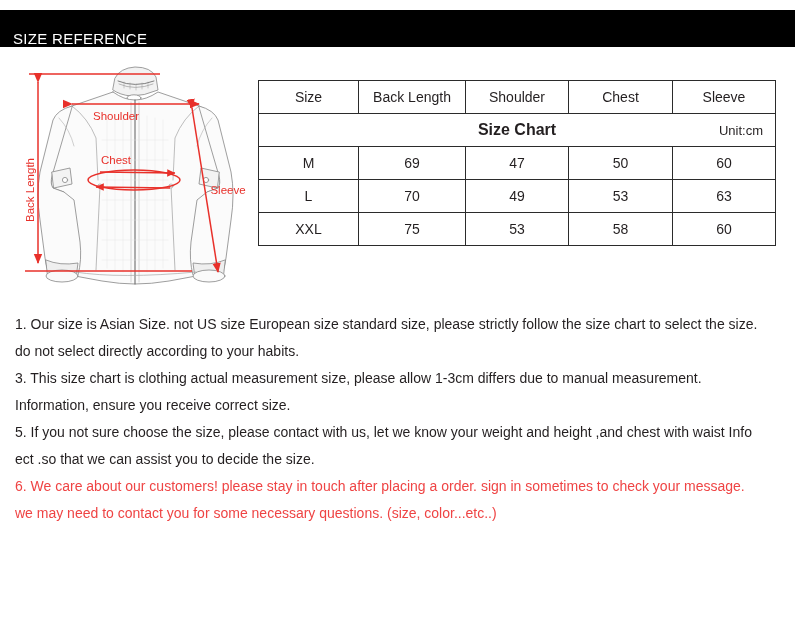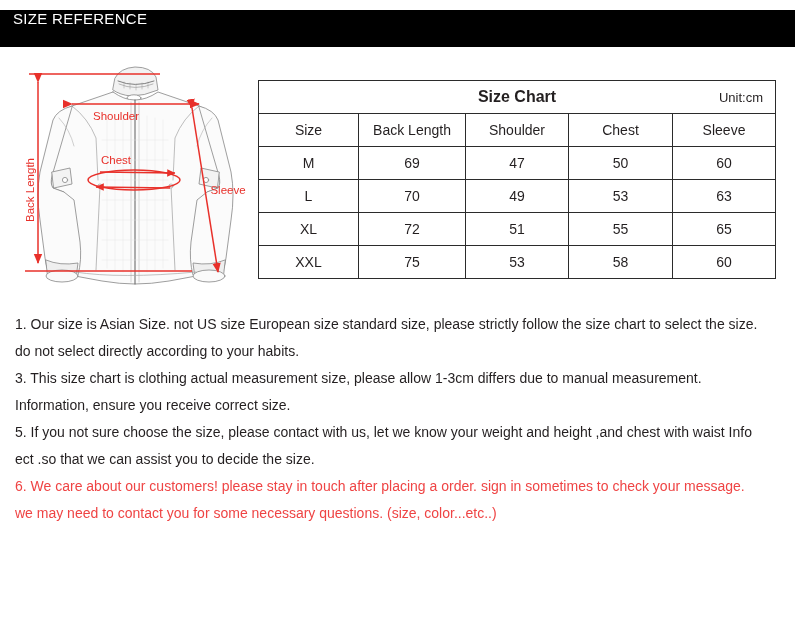--- a/index.html
+++ b/index.html
@@ -18,21 +18,21 @@
 
   
   .header-bar {
     position: absolute;
     left: 0;
     top: 10px;
     width: 795px;
     height: 37px;
     background: #000000;
     display: flex;
-    align-items: flex-start;
+    align-items: flex-end;
   }
   .header-title {
     color: #ffffff;
     font-size: 15px;
     letter-spacing: 0.3px;
     padding-left: 13px;
     font-weight: 400;
   }
 
   
@@ -226,52 +226,45 @@
     <table class="size-table">
       <colgroup>
         <col class="c-size">
           <col class="c-back">
           <col class="c-shldr">
           <col class="c-chest">
           <col class="c-sleeve">
       </colgroup>
       <tbody>
         <tr>
-          <td class="title-cell" colspan="5">
-            <span class="title-main">Size Chart</span>
-            <span class="title-unit">Unit:cm</span>
-          </td>
-        </tr>
-        <tr>
           <td class="col-head">Size</td>
           <td class="col-head">Back Length</td>
           <td class="col-head">Shoulder</td>
           <td class="col-head">Chest</td>
           <td class="col-head">Sleeve</td>
         </tr>
         <tr>
+          <td class="title-cell" colspan="5">
+            <span class="title-main">Size Chart</span>
+            <span class="title-unit">Unit:cm</span>
+          </td>
+        </tr>
+        <tr>
           <td class="cell-size">M</td>
           <td class="cell-val">69</td>
           <td class="cell-val">47</td>
           <td class="cell-val">50</td>
           <td class="cell-val">60</td>
         </tr>
         <tr>
           <td class="cell-size">L</td>
           <td class="cell-val">70</td>
           <td class="cell-val">49</td>
           <td class="cell-val">53</td>
           <td class="cell-val">63</td>
-        </tr>
-        <tr>
-          <td class="cell-size">XL</td>
-          <td class="cell-val">72</td>
-          <td class="cell-val">51</td>
-          <td class="cell-val">55</td>
-          <td class="cell-val">65</td>
         </tr>
         <tr>
           <td class="cell-size">XXL</td>
           <td class="cell-val">75</td>
           <td class="cell-val">53</td>
           <td class="cell-val">58</td>
           <td class="cell-val">60</td>
         </tr>
       </tbody>
     </table>

